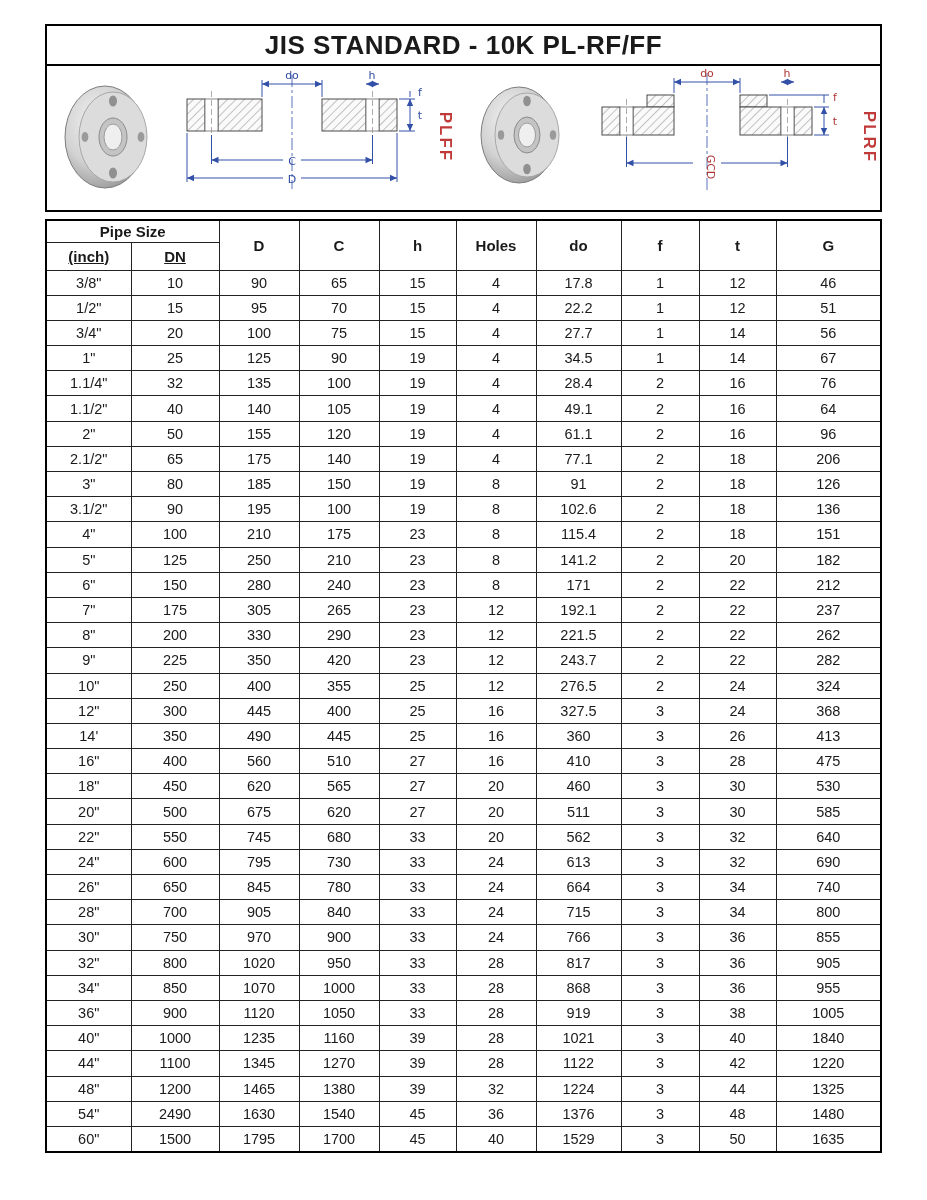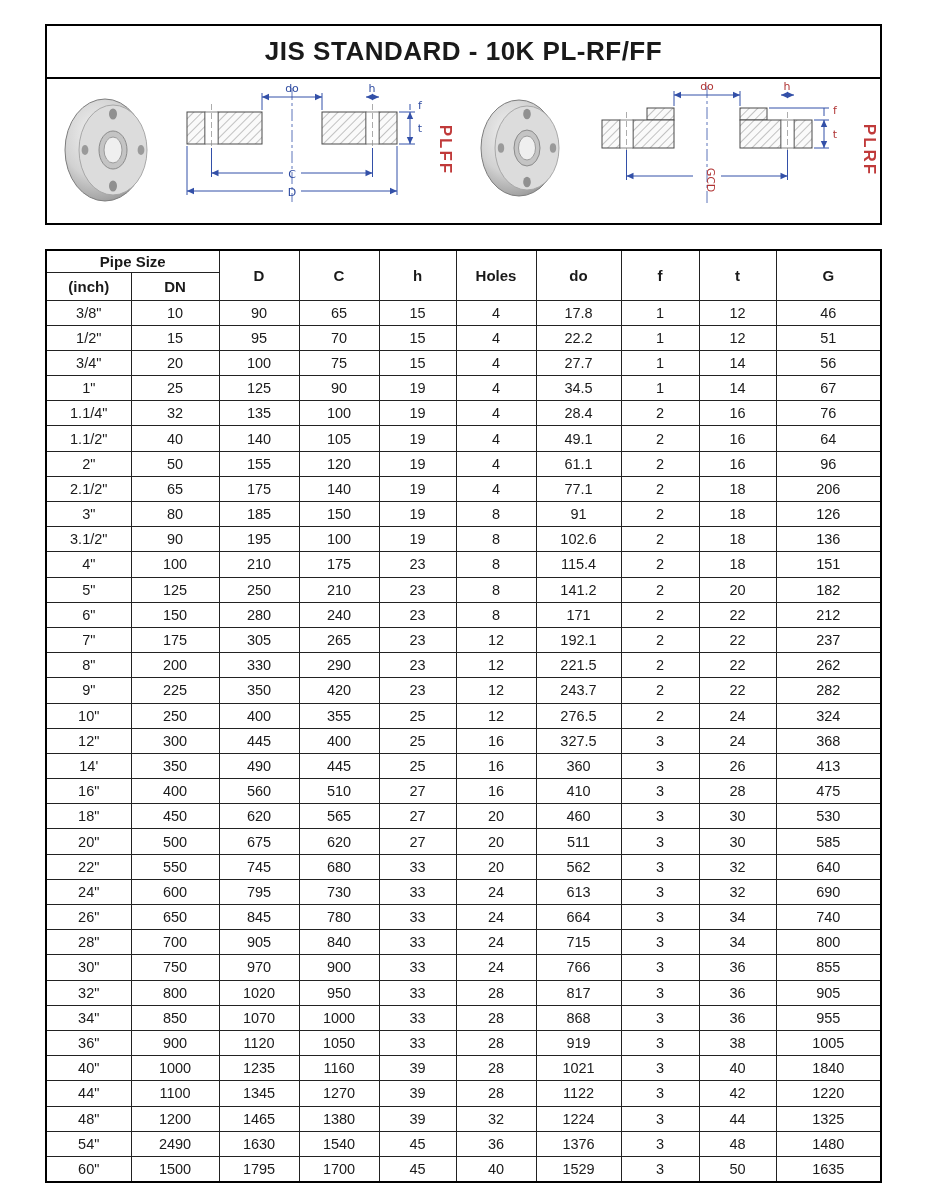--- a/index.html
+++ b/index.html
@@ -5,21 +5,21 @@
   * { box-sizing: border-box; margin: 0; padding: 0; }
   html, body { background: #ffffff; }
   body {
     width: 927px; height: 1200px;
     font-family: "Liberation Sans", sans-serif;
     color: #1a1a1a;
   }
   .page { width: 927px; height: 1200px; padding: 24px 45px 8px 45px; background: #fff; }
 
   .title-box {
-    width: 837px; height: 55px;
+    width: 837px; height: 42px;
     border: 2px solid #000;
     display: flex; align-items: center; justify-content: center;
     font-size: 26px; font-weight: bold; letter-spacing: 0.5px;
   }
 
   .diagram-box {
     width: 837px; height: 146px;
     border: 2px solid #000; border-top: none;
     background: #fff;
     overflow: hidden;
@@ -32,33 +32,33 @@
     font-family: "DejaVu Sans", sans-serif;
   }
   .name-label {
     font-size: 17px; font-weight: bold; text-anchor: middle;
     letter-spacing: 2px;
     font-family: "Liberation Sans", sans-serif;
   }
 
   table.spec {
     border-collapse: collapse; table-layout: fixed;
-    width: 837px; margin-top: 24px;
+    width: 837px; margin-top: 7px;
     border: 2px solid #000;
     padding-left: 31px;
   }
   .spec th, .spec td {
     border: 1px solid #222;
     text-align: center; vertical-align: middle;
     font-size: 14.5px; padding: 0 2px;
     overflow: hidden; white-space: nowrap;
   }
   .spec thead th { font-weight: bold; font-size: 15px; }
   .spec thead tr.r1 th.h-top { height: 22px; }
-  .spec thead tr.r2 th { height: 28px; }
+  .spec thead tr.r2 th { height: 28px; text-decoration: underline; }
   .spec tbody td { height: 25.2px; }
 </style>
 </head>
 <body>
 
 <div class="page">
 
   <div class="title-box">JIS STANDARD - 10K PL-RF/FF</div>
 
   <div class="diagram-box">

